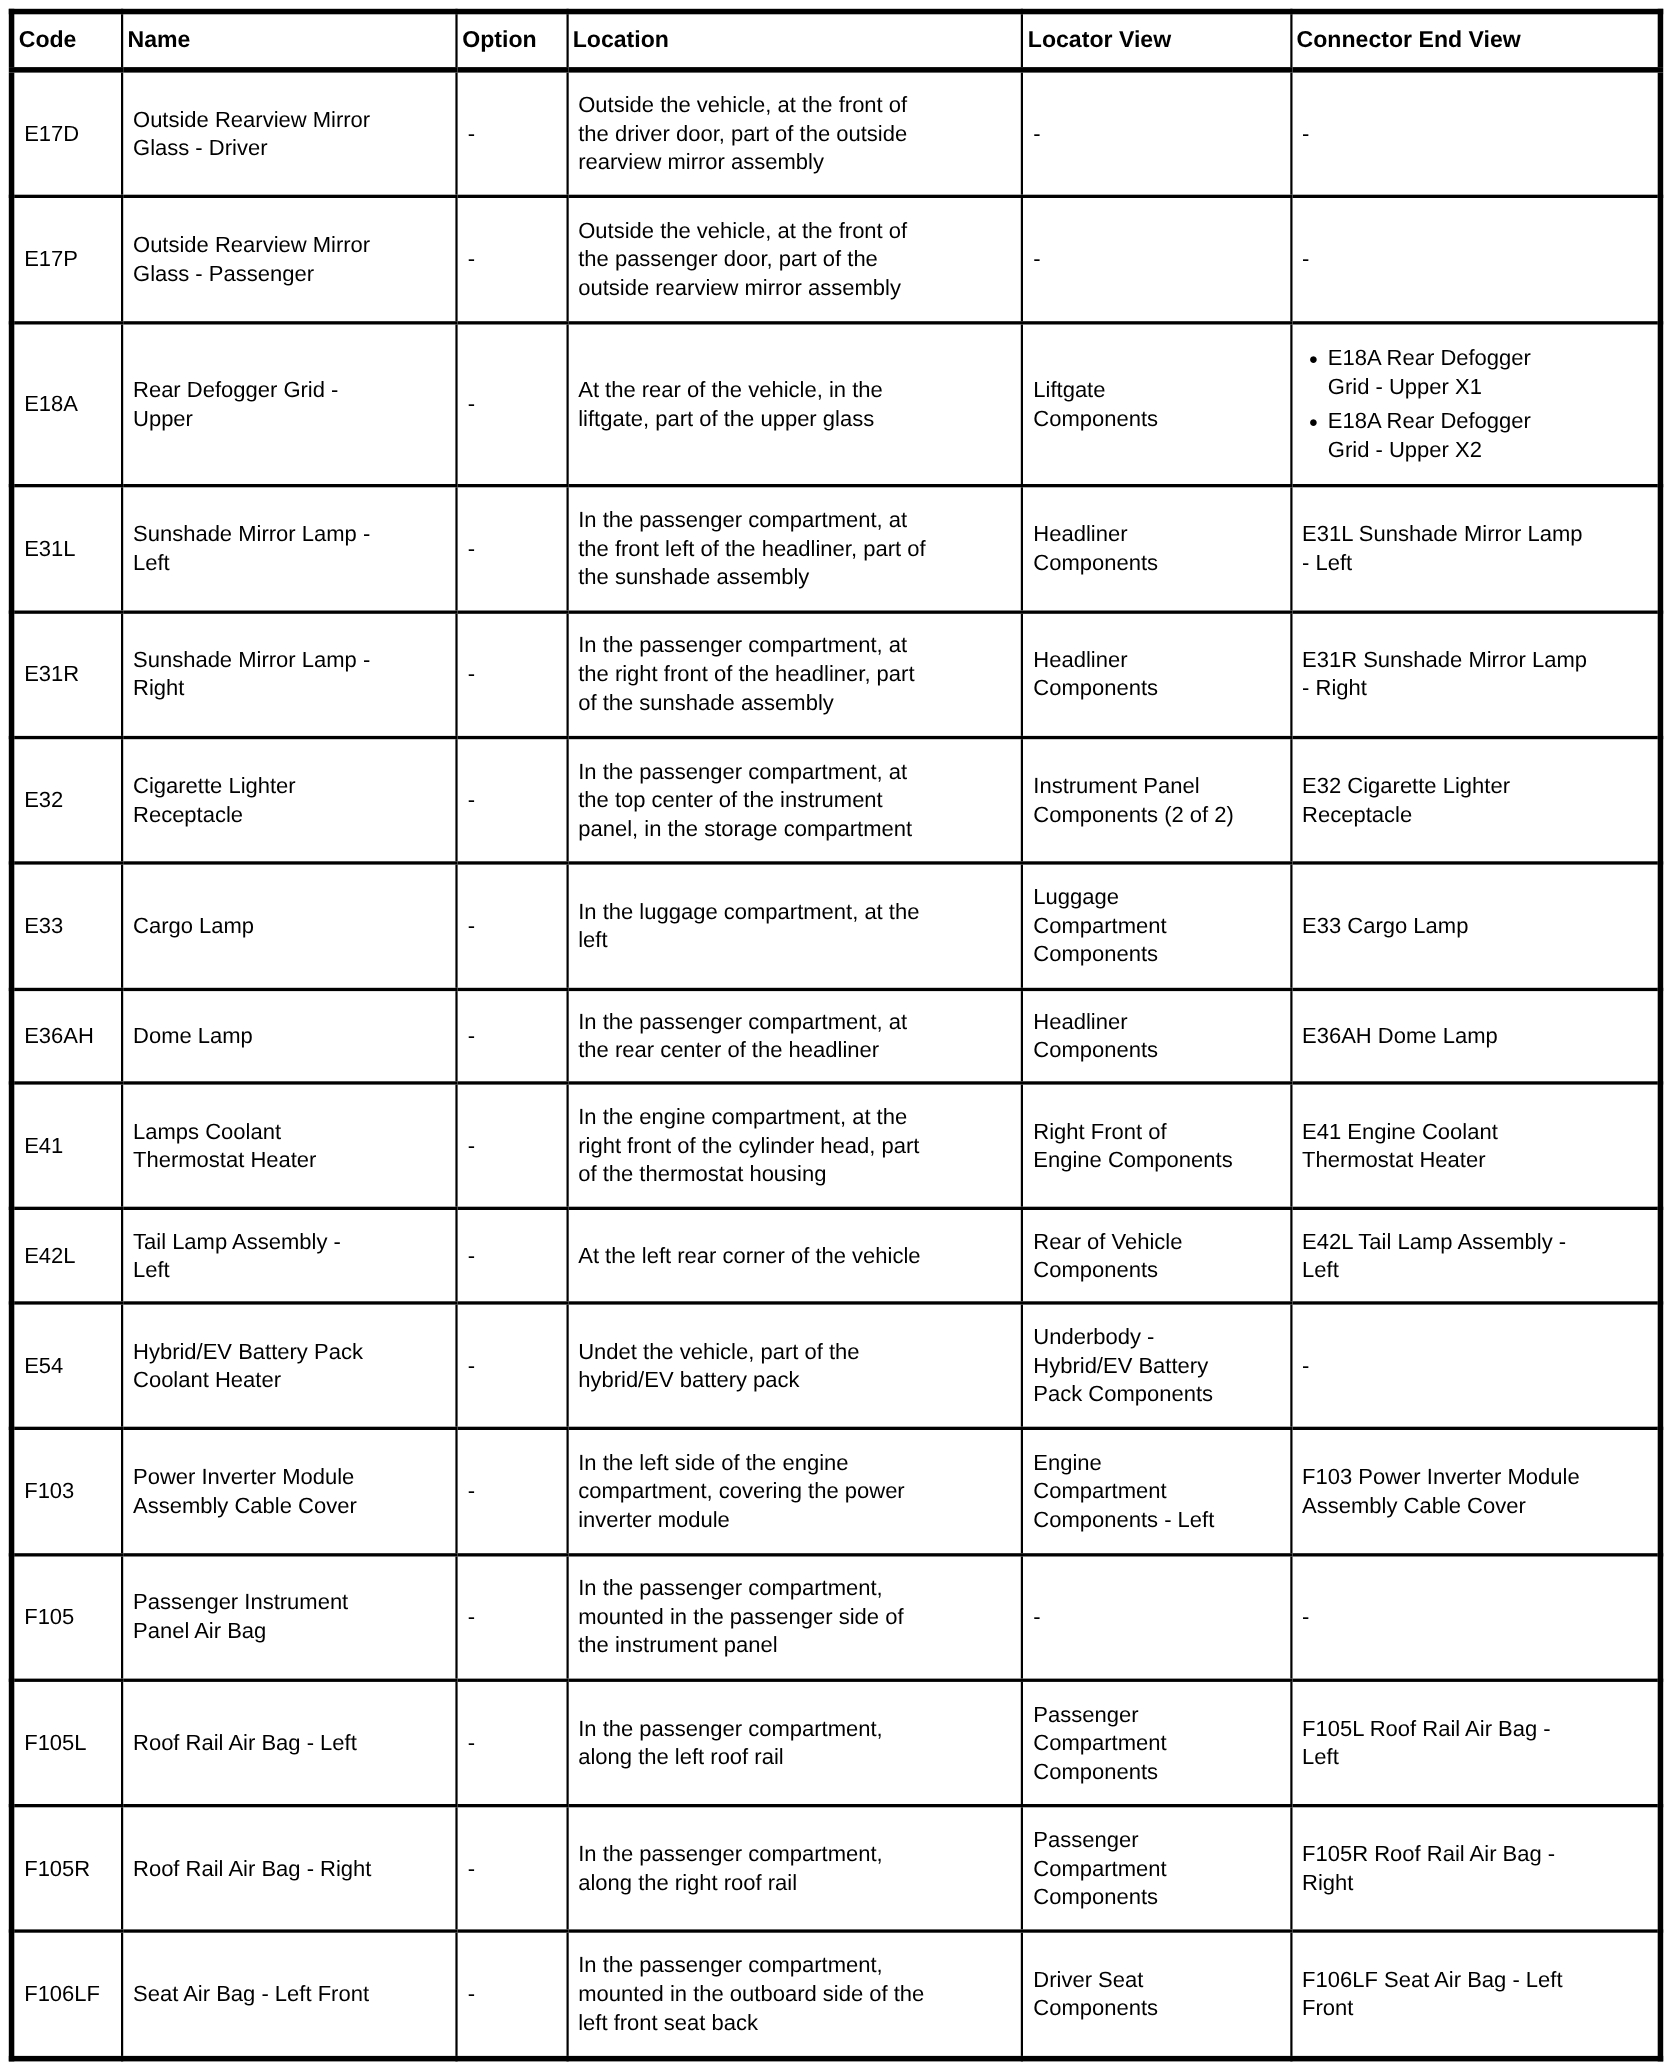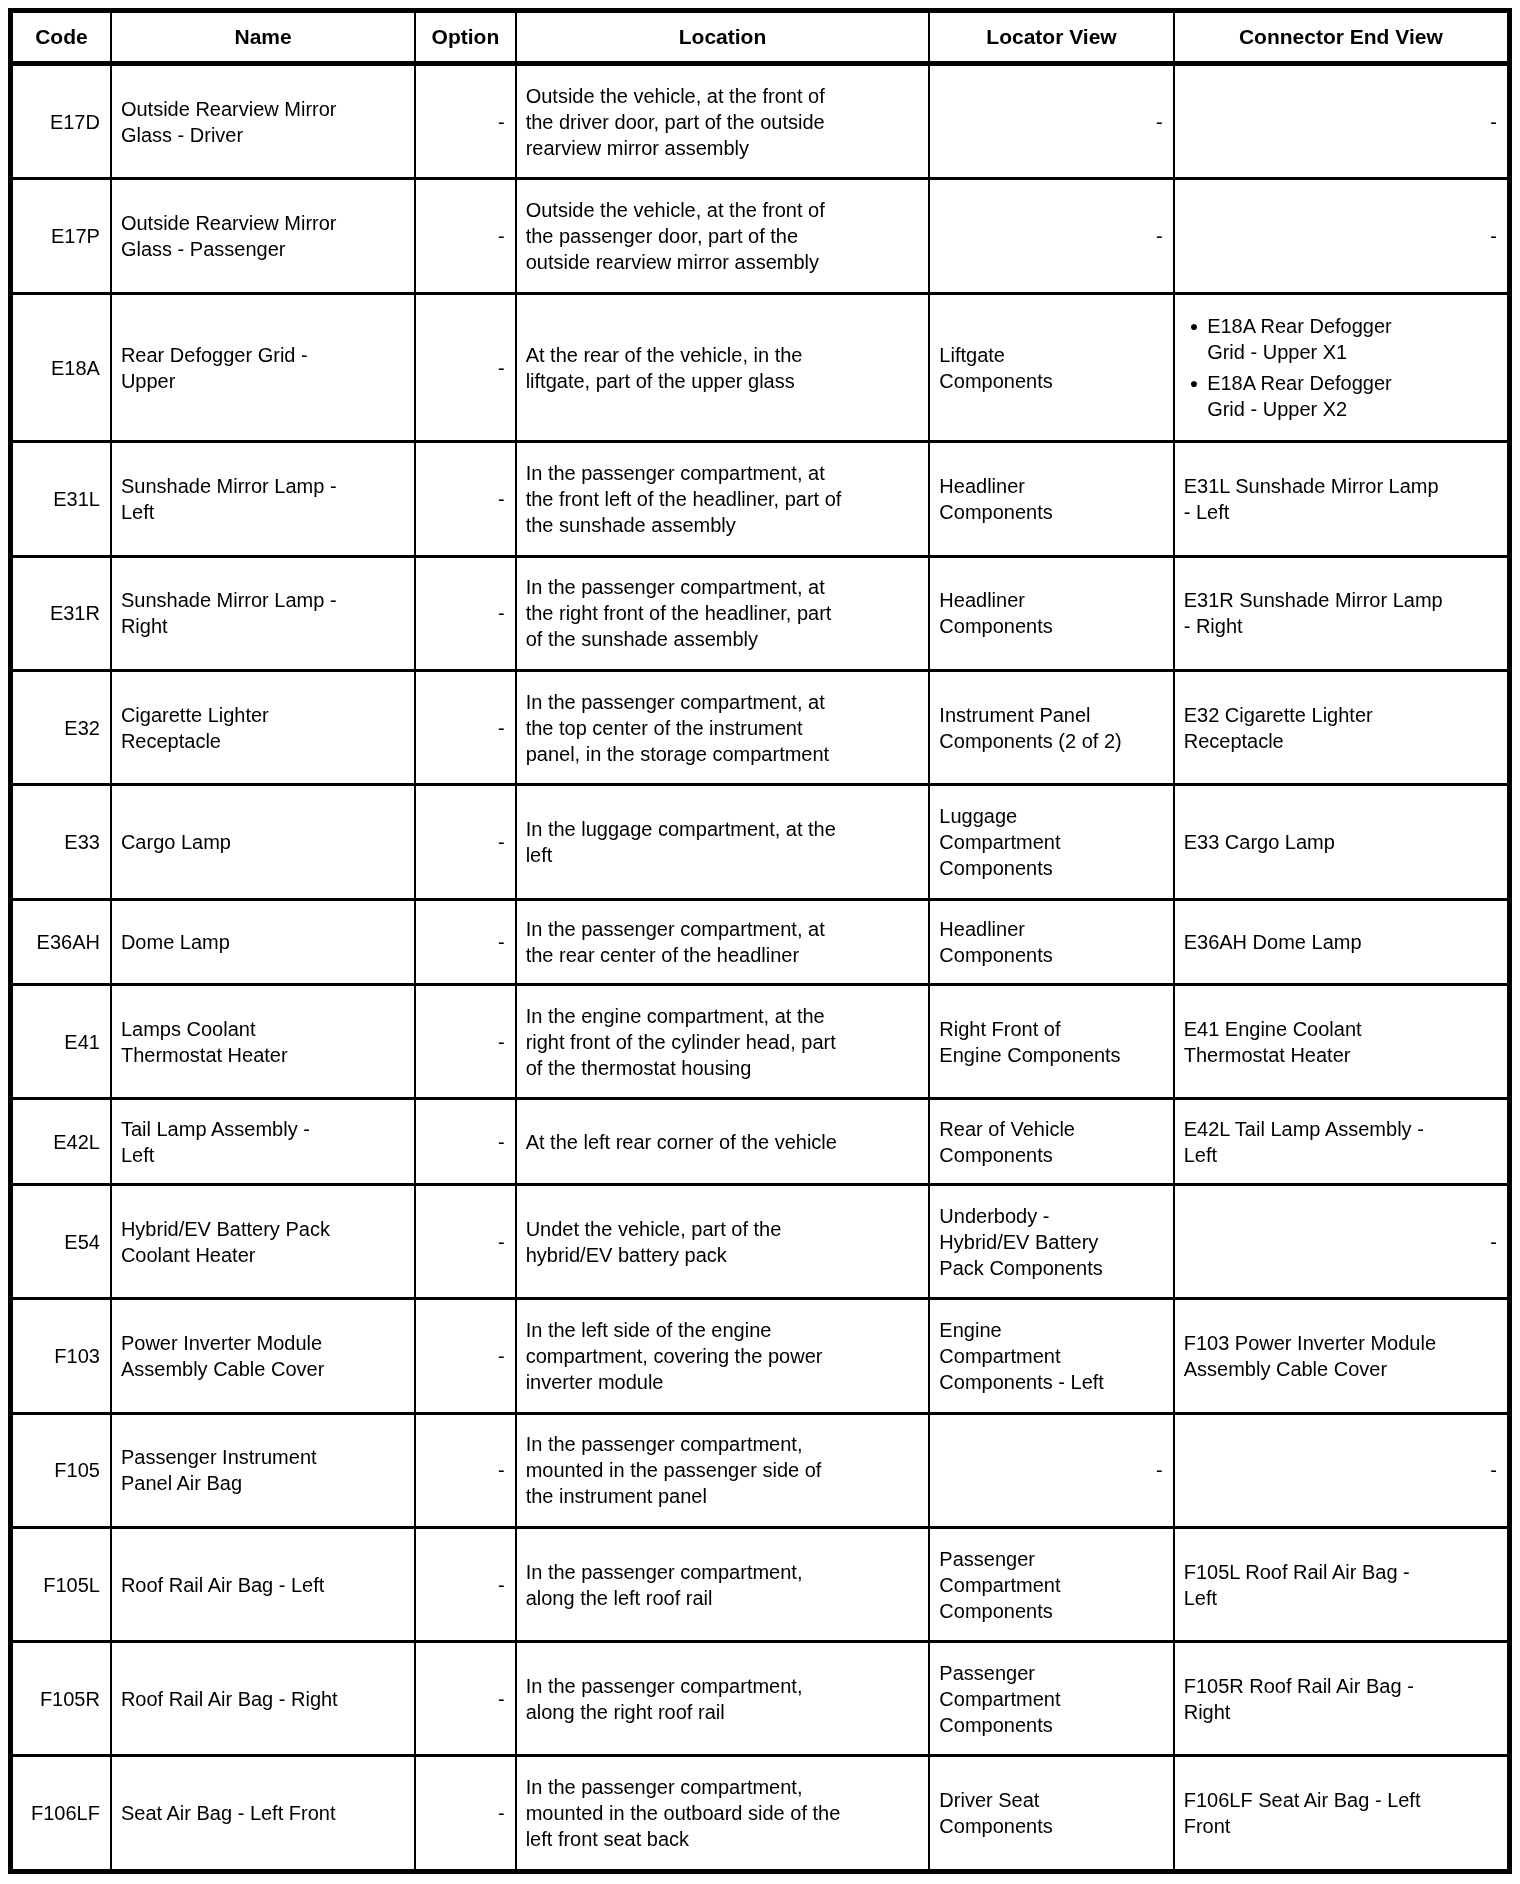--- a/index.html
+++ b/index.html
@@ -29,41 +29,41 @@
   col.c-option    { width: 6.7%; }
   col.c-location  { width: 27.6%; }
   col.c-locator   { width: 16.3%; }
   col.c-connector { width: 22.4%; }
 
   th {
     border: 2px solid #000000;
     border-bottom: 5px solid #000000;
     font-size: 21px;
     font-weight: bold;
-    text-align: center;
+    text-align: left;
     vertical-align: middle;
     padding: 6px 4px;
     height: 36px;
     background: #ffffff;
   }
   td {
     border: 2px solid #000000;
     border-top-width: 3px;
     border-bottom-width: 3px;
     font-size: 20px;
     line-height: 26px;
     vertical-align: middle;
     text-align: left;
     padding: 11px 10px 11px 9px;
     white-space: pre-line;
     overflow: hidden;
     background: #ffffff;
   }
   td.center, td.dash {
-    text-align: right;
+    text-align: left;
     white-space: normal;
   }
   ul.bullet-list {
     list-style: none;
     margin: 0;
     padding: 0 0 0 6px;
   }
   ul.bullet-list li {
     display: flex;
     align-items: flex-start;

